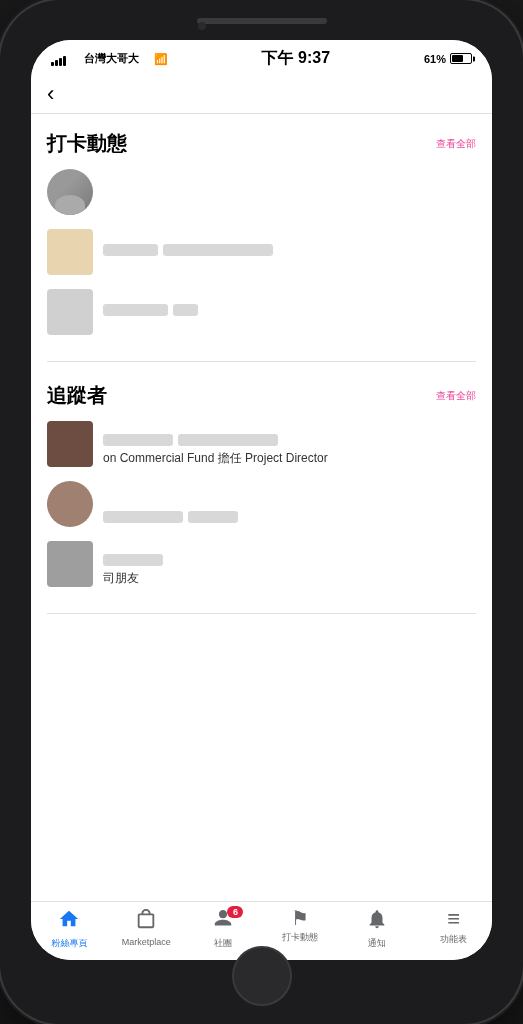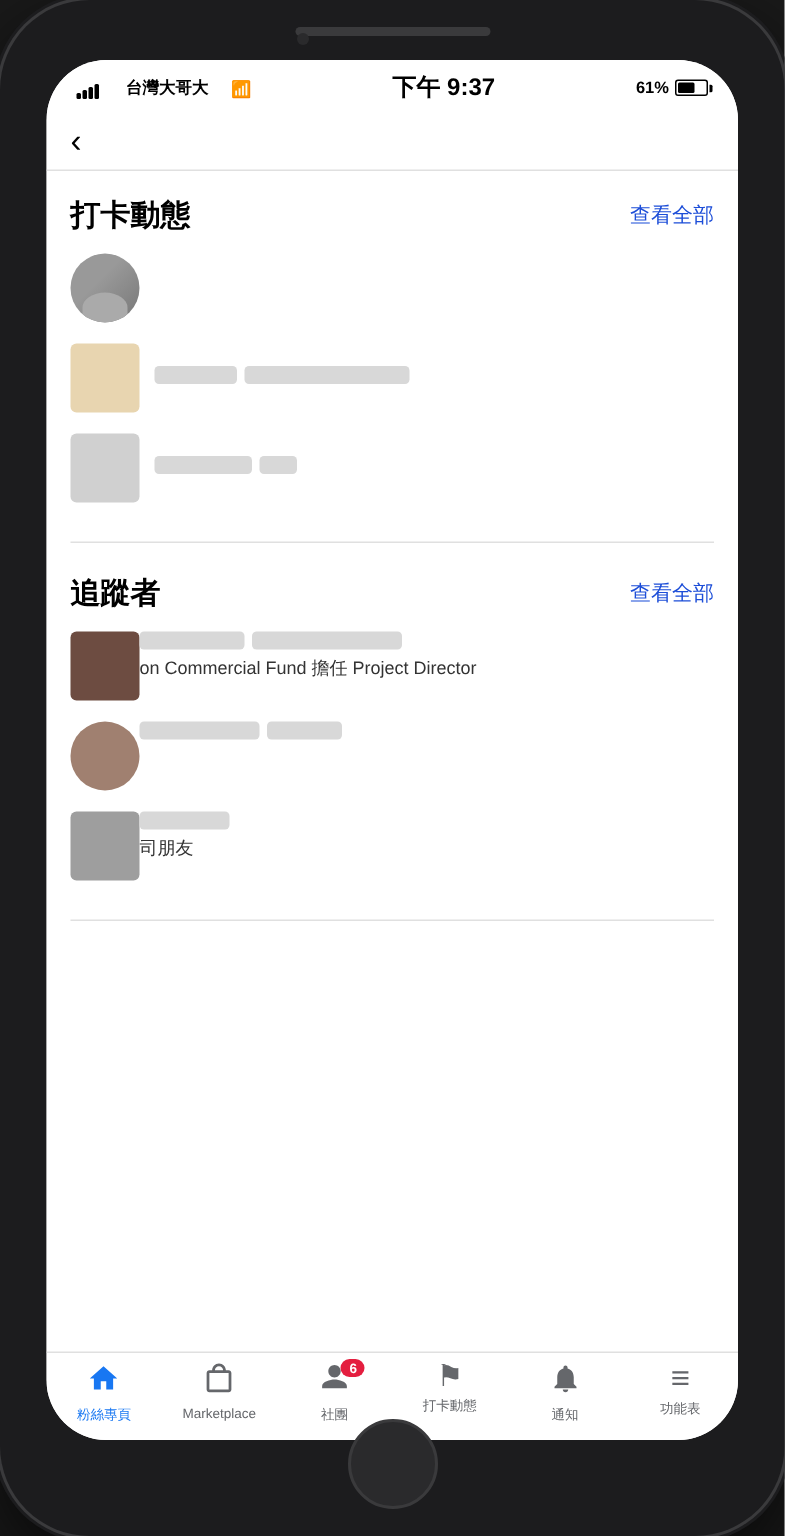--- a/index.html
+++ b/index.html
@@ -149,22 +149,22 @@
       justify-content: space-between;
       align-items: center;
       margin-bottom: 12px;
     }
     .section-title {
       font-size: 20px;
       font-weight: 700;
       color: #000;
     }
     .section-link {
-      font-size: 14px;
-      color: #1d4ed8;
+      font-size: 10px;
+      color: #ec4899;
       cursor: pointer;
       margin-left: 12px;
     }
 
     
     .checkin-item {
       display: flex;
       align-items: center;
       margin-bottom: 14px;
       gap: 10px;
@@ -181,22 +181,23 @@
     .blurred-rect {
       display: inline-block;
       background: #d8d8d8;
       border-radius: 3px;
       height: 12px;
     }
 
     
     .follower-item {
       display: flex;
-      align-items: flex-start;
+      align-items: flex-end;
       margin-bottom: 14px;
+      gap: 10px;
     }
     .follower-avatar {
       width: 46px;
       height: 46px;
       border-radius: 4px;
       flex-shrink: 0;
     }
     .follower-info { flex: 1; }
     .follower-sub { font-size: 12px; color: #333; line-height: 1.4; }
 

